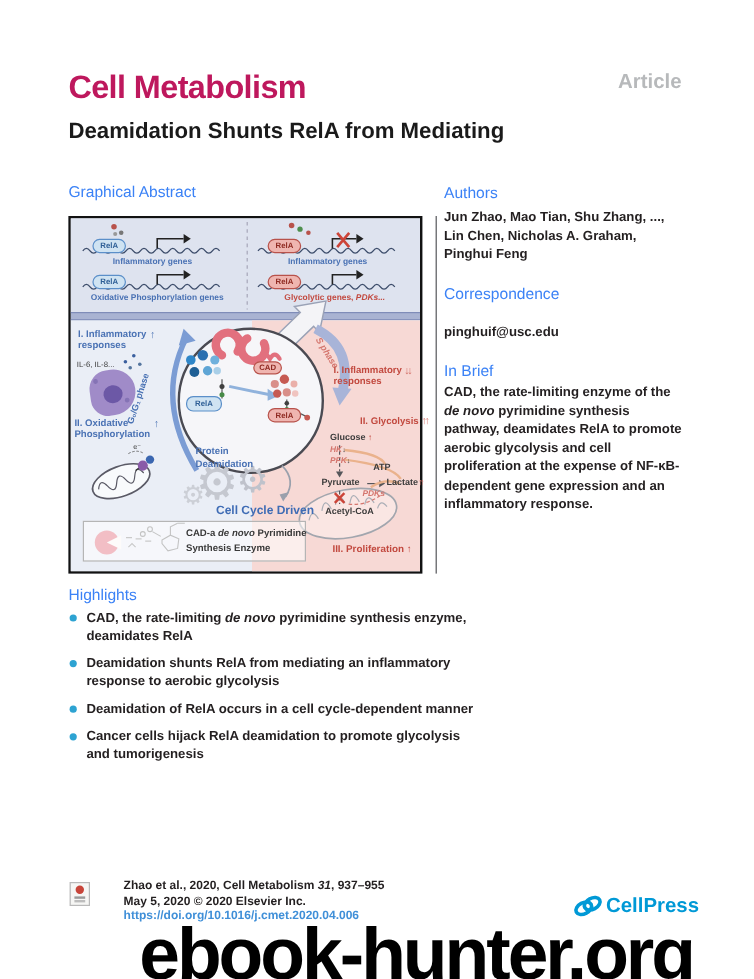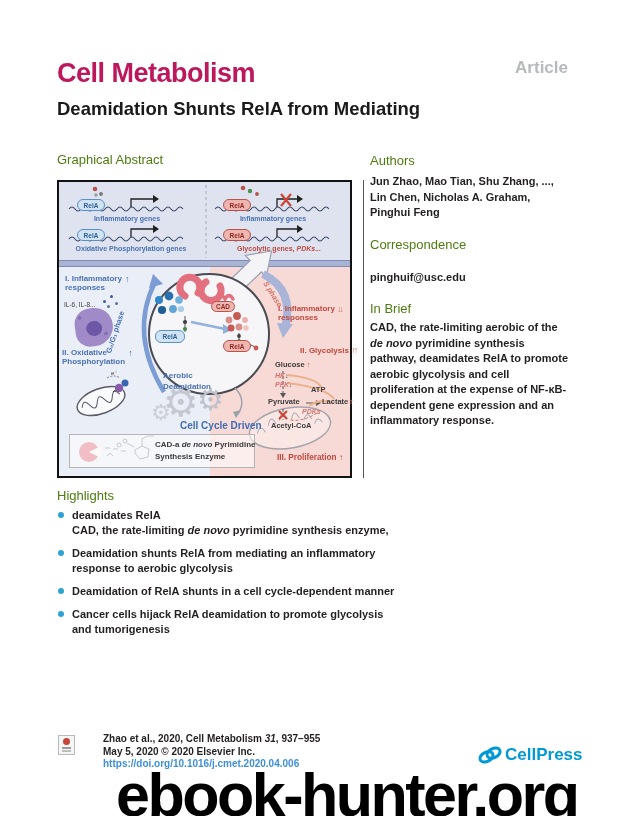--- a/index.html
+++ b/index.html
@@ -2,21 +2,21 @@
 <html><head>
 <meta charset="utf-8">
 <style>
   html,body{margin:0;padding:0;background:#ffffff;}
   .page{position:relative;width:628px;height:816px;background:#fff;overflow:hidden;
         font-family:"Liberation Sans","DejaVu Sans",sans-serif;color:#231f20;}
   .abs{position:absolute;}
   .b{font-weight:bold;}
   .i{font-style:italic;}
   .nw{white-space:nowrap;}
-  .sec-head{color:#4d7c0f;font-size:13px;font-weight:normal;}
+  .sec-head{color:#3b82f6;font-size:13px;font-weight:normal;}
   .journal{color:#be185d;font-size:27px;font-weight:bold;letter-spacing:-0.5px;}
   .article-lbl{color:#b7b9bb;font-size:17px;font-weight:bold;}
   .title{font-size:18.5px;font-weight:bold;line-height:22px;color:#1a1a1a;}
   .body-txt{font-size:11px;font-weight:bold;line-height:15.5px;color:#231f20;}
   .vrule{width:1px;background:#55565a;}
   
   .fig{left:57px;top:180px;width:295px;height:298px;border:2px solid #121212;box-sizing:border-box;background:#eaeef6;}
   .fig *{box-sizing:border-box;}
   .figlbl{position:absolute;line-height:1.15;}
   .fblue{color:#4a72b4;}
@@ -235,21 +235,21 @@
       </div>
       <span class="fblue b" style="font-size:9px;margin-left:3px;">↑</span>
     </div>
     <div class="figlbl fdark" style="left:52px;top:188px;font-size:6px;">e⁻</div>
     <div class="figlbl fblue b nw" style="left:46px;top:170px;font-size:7.5px;transform:rotate(-72deg);transform-origin:0 0;">G₀/G₁ phase</div>
 
     <div class="pill pill-blue" style="left:96px;top:148px;width:30px;height:13px;">RelA</div>
     <div class="pill pill-red" style="left:164px;top:158px;">RelA</div>
     <div class="pill pill-red" style="left:152px;top:119px;width:24px;height:11px;">CAD</div>
     <div class="figlbl fblue b" style="left:104px;top:188px;font-size:8px;line-height:11px;">
-      <div>Aerobic</div>
+      <div>Protein</div>
       <div>Deamidation</div>
     </div>
     <div class="figlbl fpink b i nw" style="left:209px;top:98px;font-size:7.5px;transform:rotate(58deg);transform-origin:0 0;">S phase</div>
     <div class="figlbl b nw" style="left:121px;top:238px;font-size:10px;color:#3f6cb5;">Cell Cycle Driven</div>
 
     <div class="figlbl" style="left:219px;top:122px;display:flex;">
       <div class="fred b" style="font-size:8px;">
         <div>I. Inflammatory</div>
         <div>responses</div>
       </div>
@@ -292,44 +292,44 @@
     <div class="sec-head">Authors</div>
     <div class="body-txt" style="margin-top:6px;">
       <div class="nw">Jun Zhao, Mao Tian, Shu Zhang, ...,</div>
       <div class="nw">Lin Chen, Nicholas A. Graham,</div>
       <div class="nw">Pinghui Feng</div>
     </div>
     <div class="sec-head" style="margin-top:16px;">Correspondence</div>
     <div class="body-txt" style="margin-top:18px;">pinghuif@usc.edu</div>
     <div class="sec-head" style="margin-top:16px;">In Brief</div>
     <div class="body-txt" style="margin-top:4px;width:202px;">
-      <span>CAD, the rate-limiting aerobic of the </span><span class="i">de novo</span><span> pyrimidine synthesis pathway, deamidates RelA to promote aerobic glycolysis and cell proliferation at the expense of NF-κB-dependent gene expression and an inflammatory response.</span>
+      <span>CAD, the rate-limiting enzyme of the </span><span class="i">de novo</span><span> pyrimidine synthesis pathway, deamidates RelA to promote aerobic glycolysis and cell proliferation at the expense of NF-κB-dependent gene expression and an inflammatory response.</span>
     </div>
   </div>
 
   <div class="abs sec-head" style="left:57px;top:488px;">Highlights</div>
   <div class="abs body-txt" style="left:58px;top:508px;width:520px;">
     <div class="hl-item">
       <span class="dot"></span>
       <div>
+        <div class="hl-line"><span>CAD, the rate-limiting </span><span class="i">de novo</span><span> pyrimidine synthesis enzyme,</span></div>
         <div class="hl-line">deamidates RelA</div>
-        <div class="hl-line"><span>CAD, the rate-limiting </span><span class="i">de novo</span><span> pyrimidine synthesis enzyme,</span></div>
       </div>
     </div>
     <div class="hl-item">
       <span class="dot"></span>
       <div>
         <div class="hl-line">Deamidation shunts RelA from mediating an inflammatory</div>
         <div class="hl-line">response to aerobic glycolysis</div>
       </div>
     </div>
     <div class="hl-item">
       <span class="dot"></span>
       <div>
-        <div class="hl-line">Deamidation of RelA shunts in a cell cycle-dependent manner</div>
+        <div class="hl-line">Deamidation of RelA occurs in a cell cycle-dependent manner</div>
       </div>
     </div>
     <div class="hl-item">
       <span class="dot"></span>
       <div>
         <div class="hl-line">Cancer cells hijack RelA deamidation to promote glycolysis</div>
         <div class="hl-line">and tumorigenesis</div>
       </div>
     </div>
   </div>

